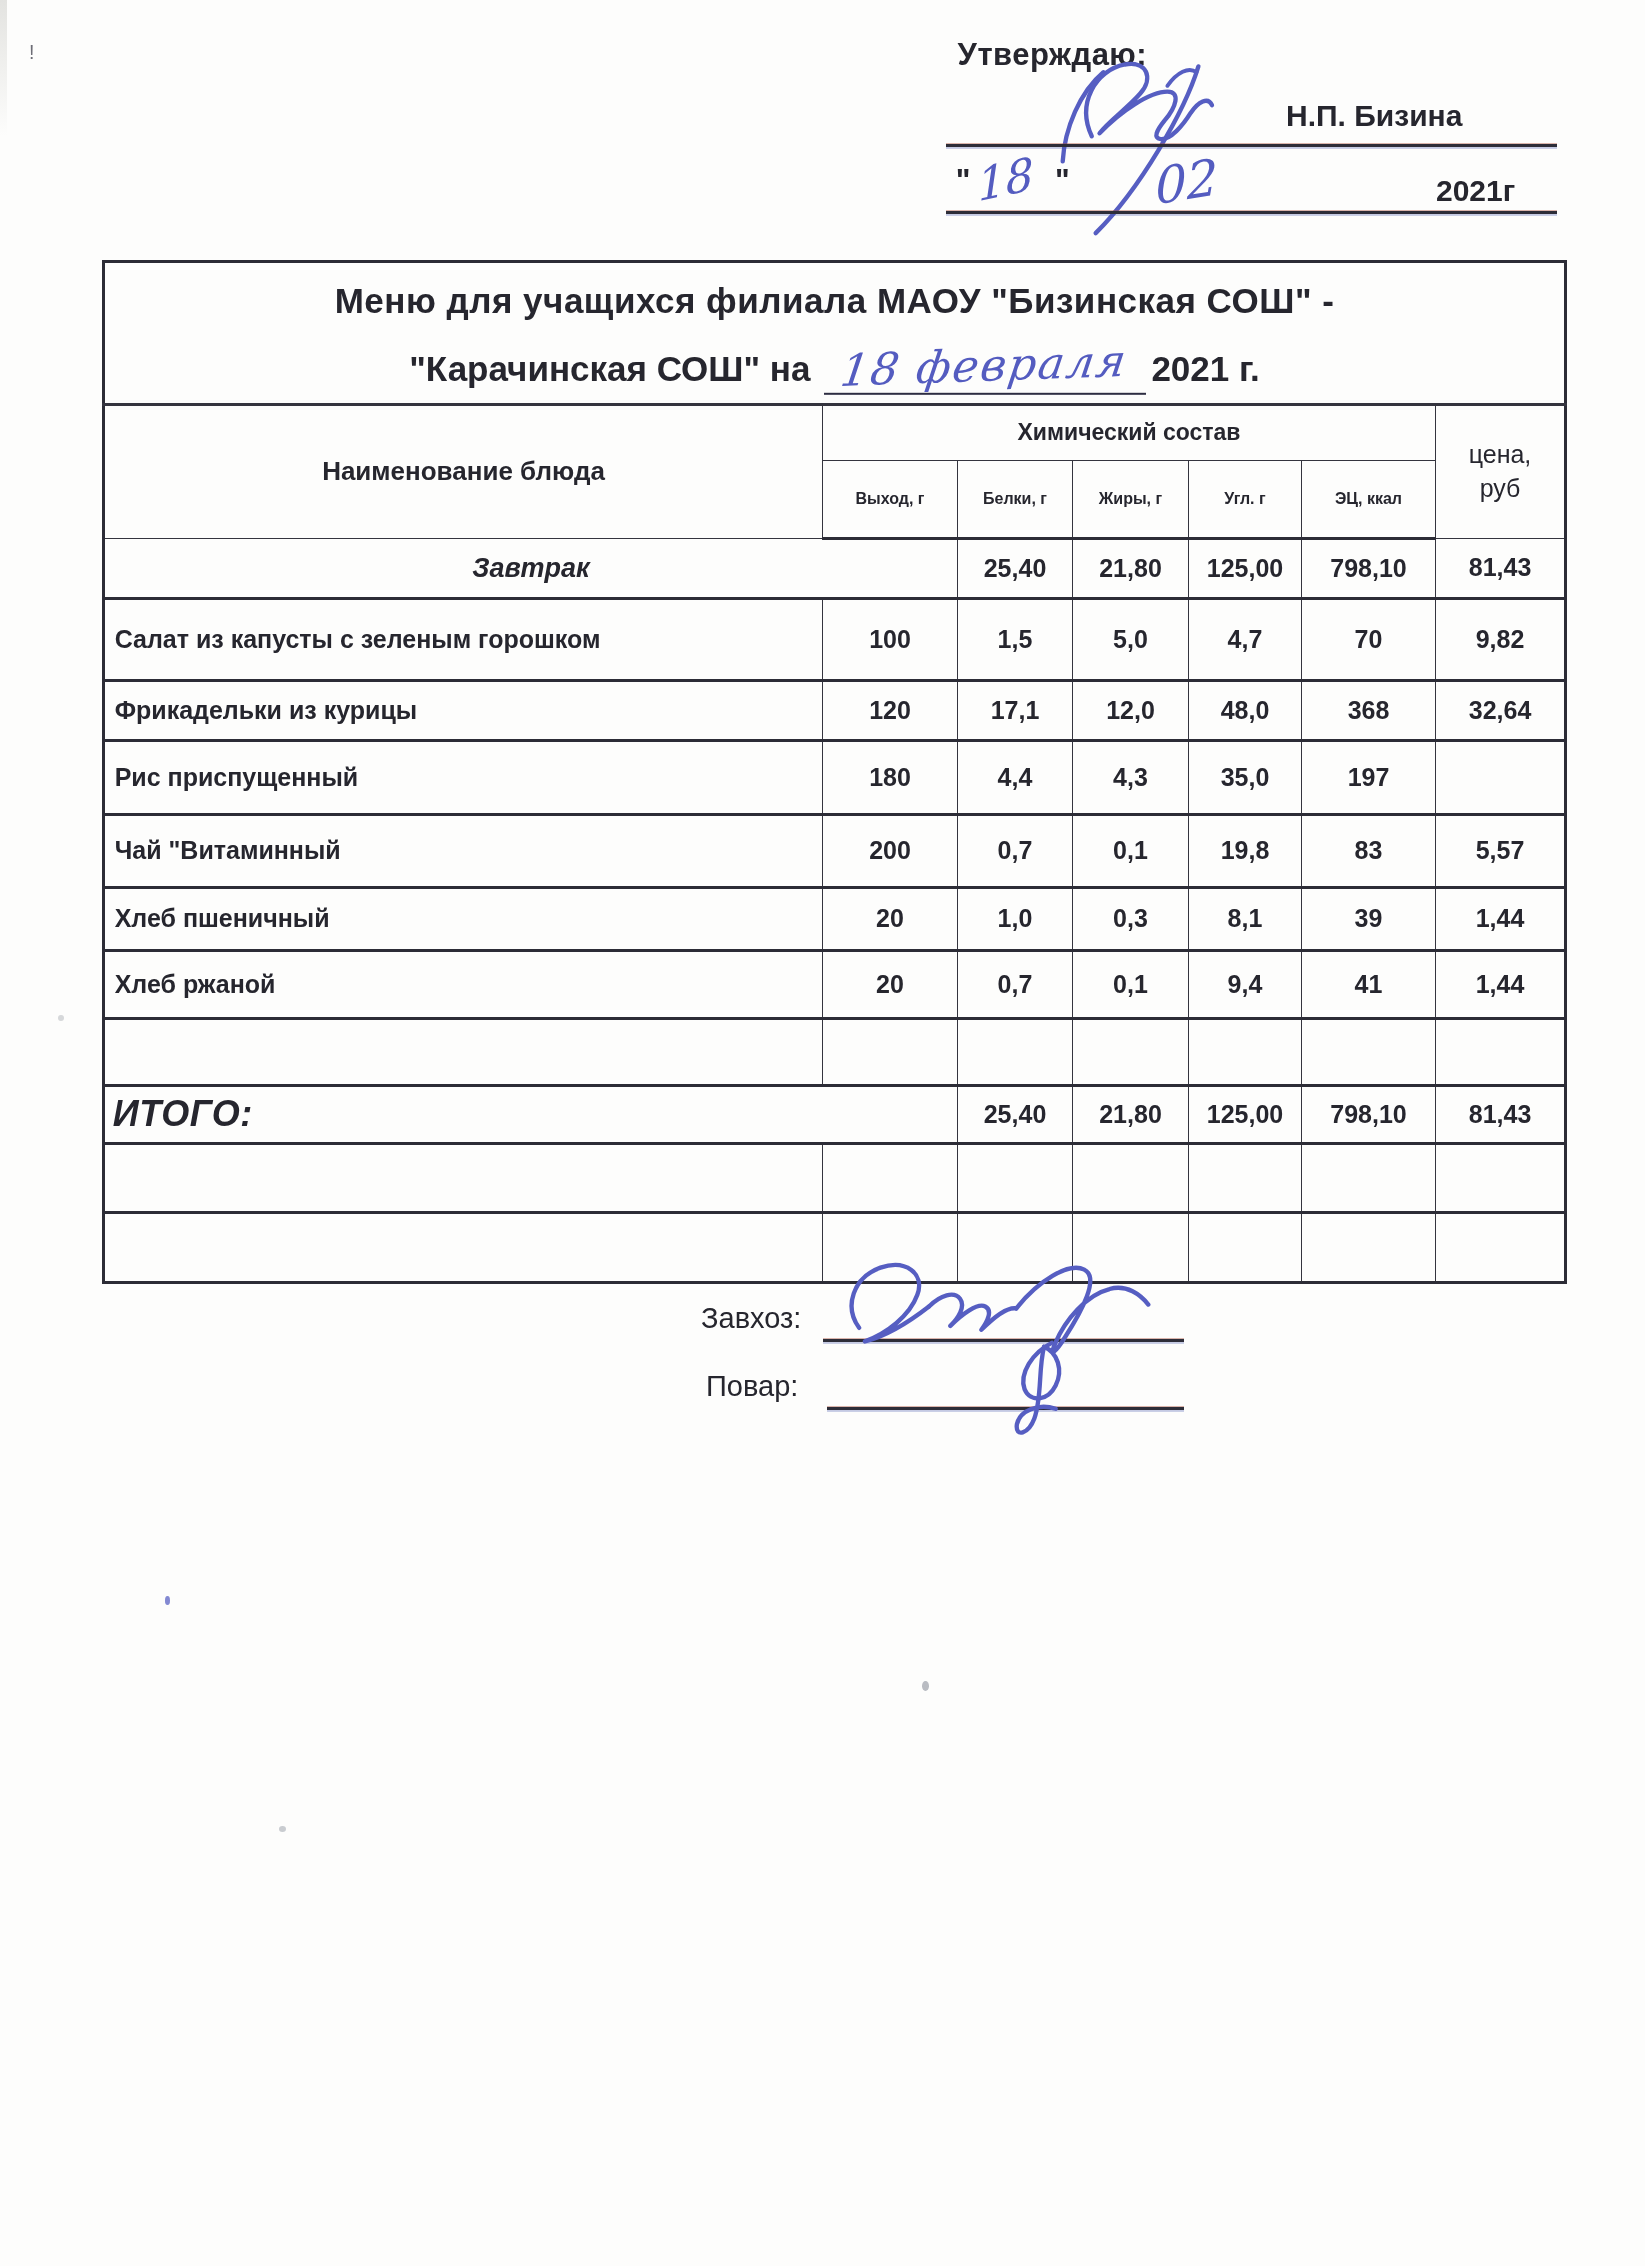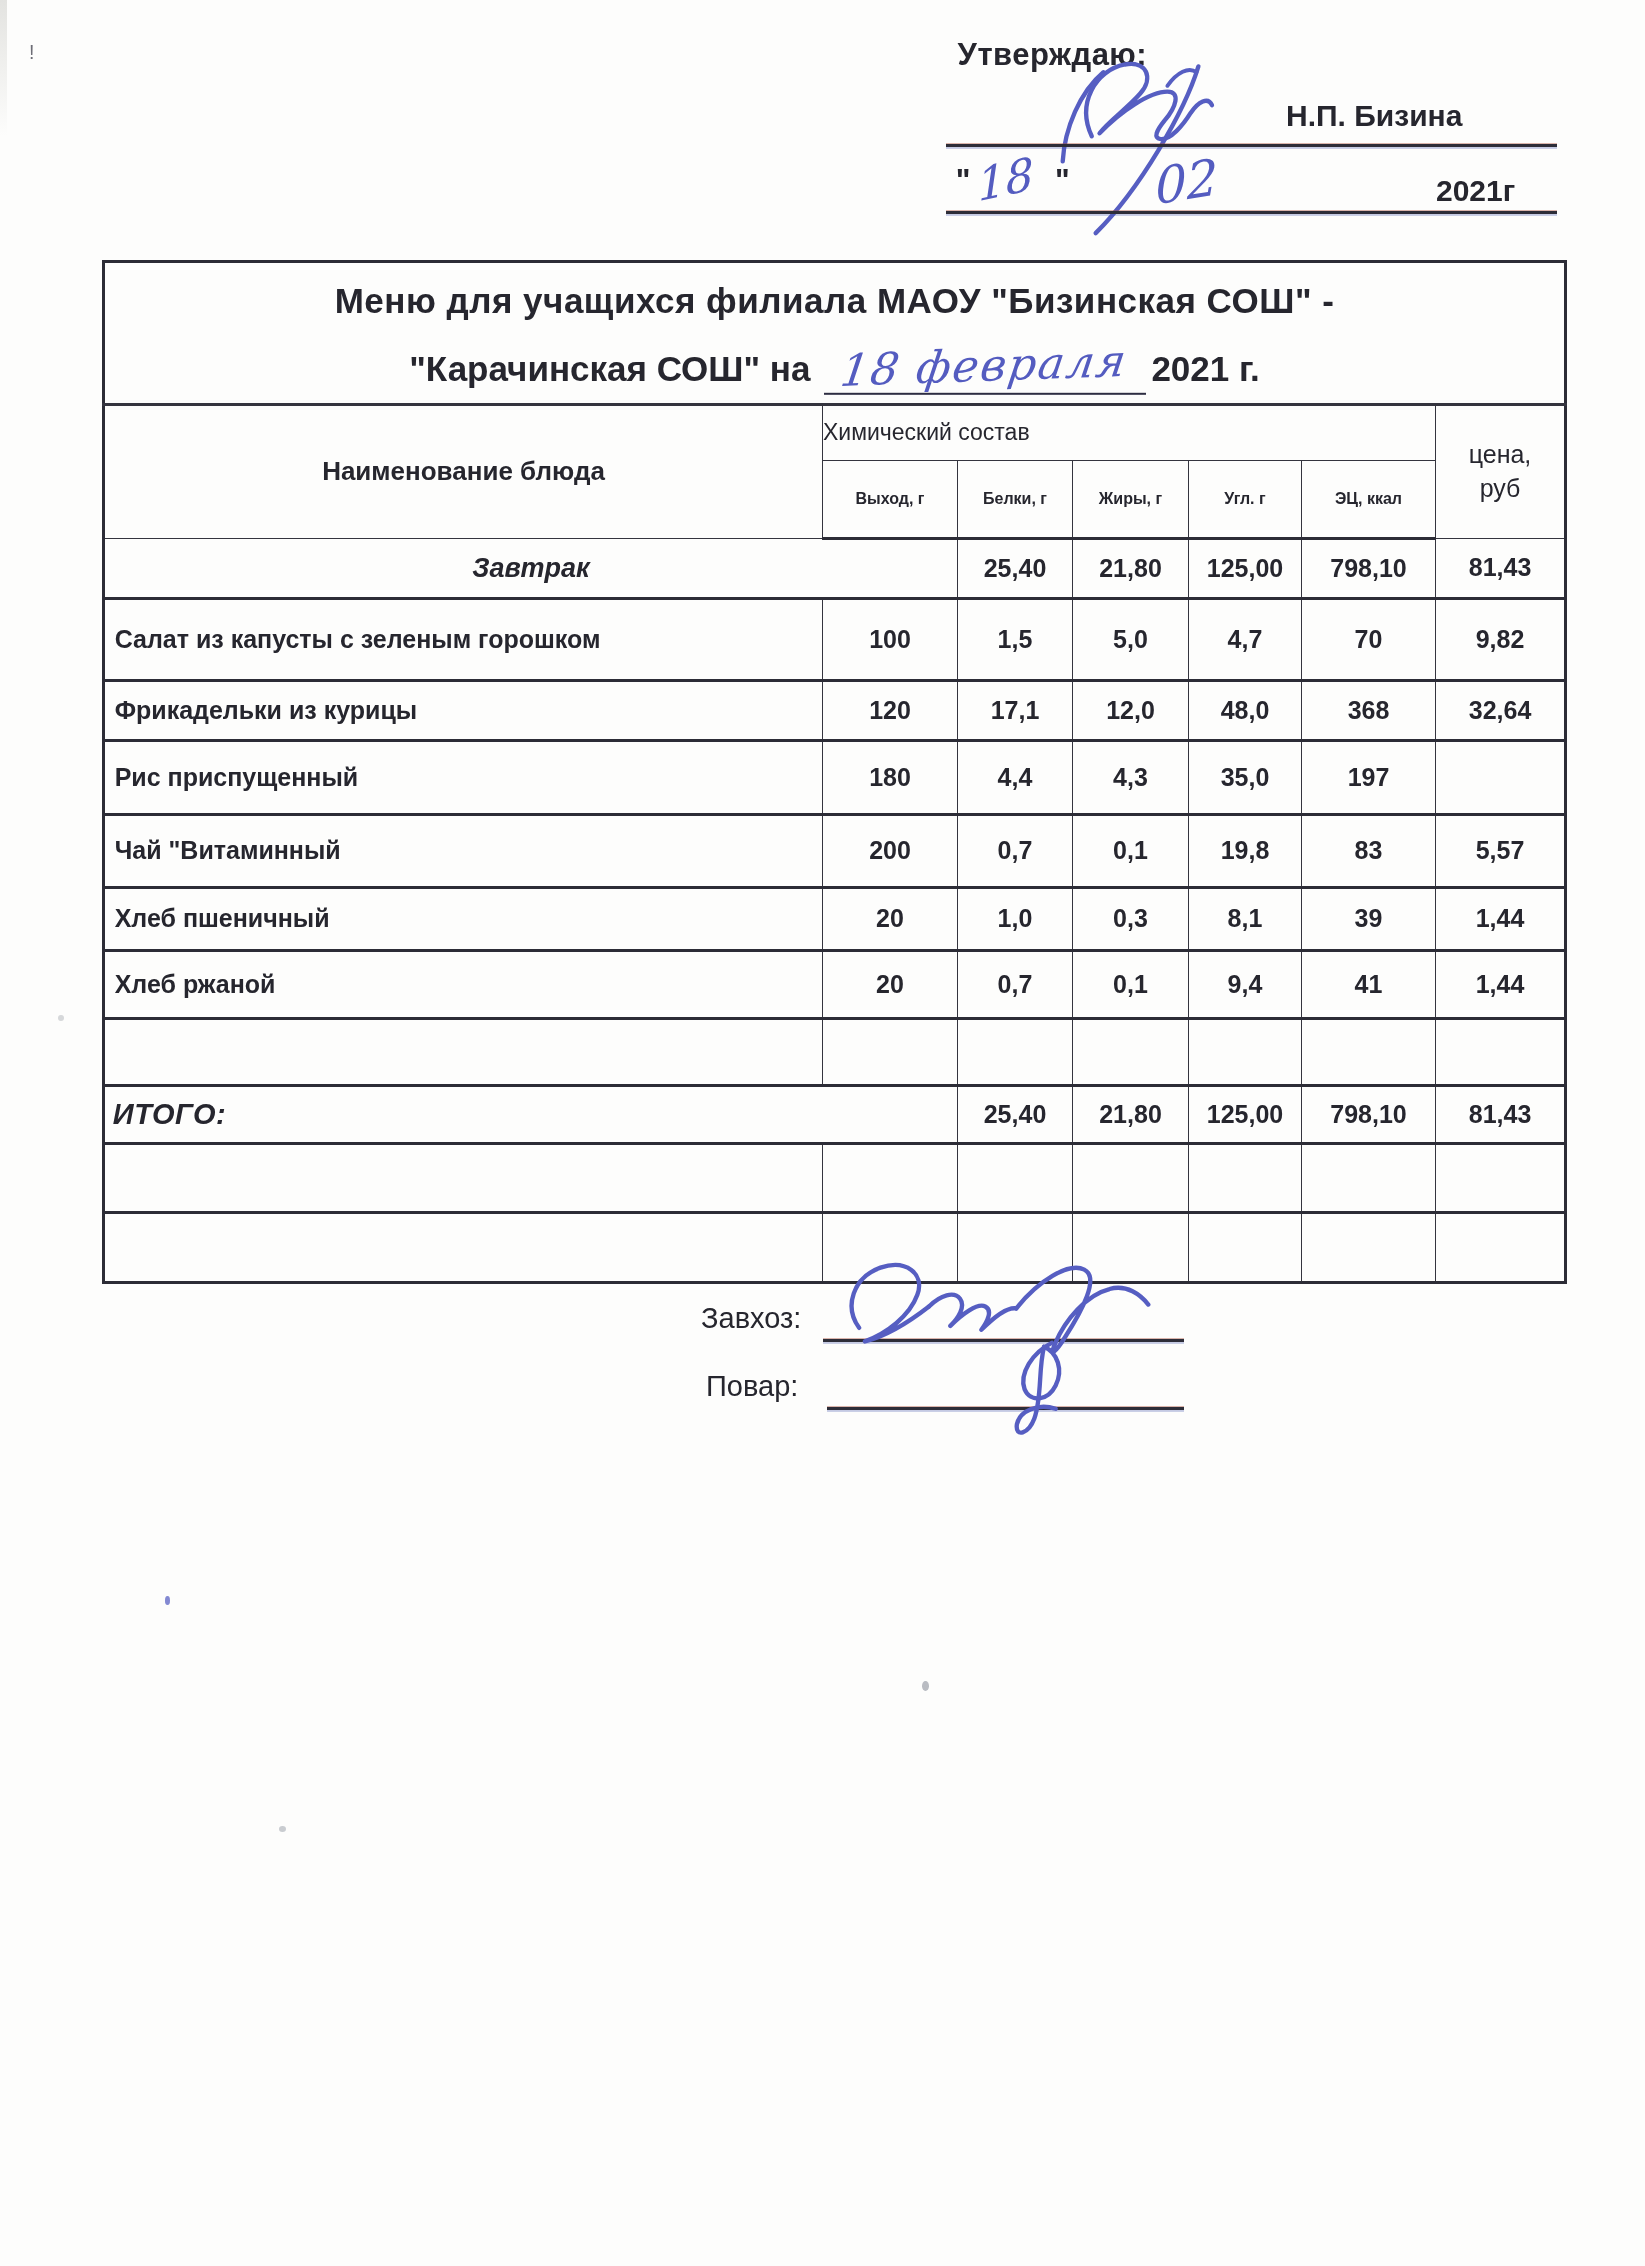--- a/index.html
+++ b/index.html
@@ -49,27 +49,27 @@
   .menu-table tr.data-row td { border-bottom-width:3.9px; border-bottom-color:#2c2c36; }
   td.title-cell { border-bottom-width:3.9px; padding:17.5px 9.7px 13.6px; }
   .title-l1 { text-align:center; font-size:35px; font-weight:bold; letter-spacing:0.5px; }
   .title-l2 { text-align:center; font-size:35px; font-weight:bold; margin-top:13.6px;
               display:flex; justify-content:center; align-items:flex-end; }
   .hw-wrap { display:inline-block; border-bottom:2.9px solid #2d2d42; margin:0 5.8px 0 13.6px;
              padding:0 17.5px 1.9px; transform:translateY(5.8px); }
   .hw-date { font-size:44px; font-weight:normal; letter-spacing:1.9px;
              display:inline-block; transform:rotate(-2deg) skewX(-10deg); white-space:nowrap; }
   td.name-head { text-align:center; font-size:26px; font-weight:bold; }
-  td.group-head { text-align:left; font-size:23px; font-weight:normal; border-bottom-width:1.9px; }
+  td.group-head { text-align:center; font-size:23px; font-weight:bold; border-bottom-width:1.9px; }
   td.sub-head { text-align:center; font-size:16px; font-weight:bold; border-bottom-width:3.9px; border-bottom-color:#2c2c36; }
   td.price-head { text-align:center; font-size:25px; font-weight:normal; padding:0 19.4px; line-height:1.35; }
   td.dish-name { text-align:left; padding-left:9.7px; padding-right:5.8px;margin-top:48px; }
   td.num { text-align:center; }
   td.section-name { text-align:center; font-style:italic; font-size:27px; }
-  td.total-name { text-align:left; font-style:italic; font-size:29px; padding-left:7.8px; letter-spacing:0.5px; }
+  td.total-name { text-align:left; font-style:italic; font-size:36px; padding-left:7.8px; letter-spacing:0.5px; }
 
   
   .footer-sign { position:absolute; }
   .fs-label { font-size:29px; }
   .fs-line { position:absolute; height:2.9px; background:#2d2d38;
              box-shadow:0 -1px 0 rgba(165,70,50,.4), 0 1.9px 0 rgba(70,85,170,.30); }
   svg.sig path { fill:none; stroke:#565ec2; stroke-linecap:round; stroke-linejoin:round; }
   .artifact-mark { position:absolute; left:29px; top:41px; font-size:19.4px; color:#4a4a55; opacity:.8; }
 </style>
 </head>

